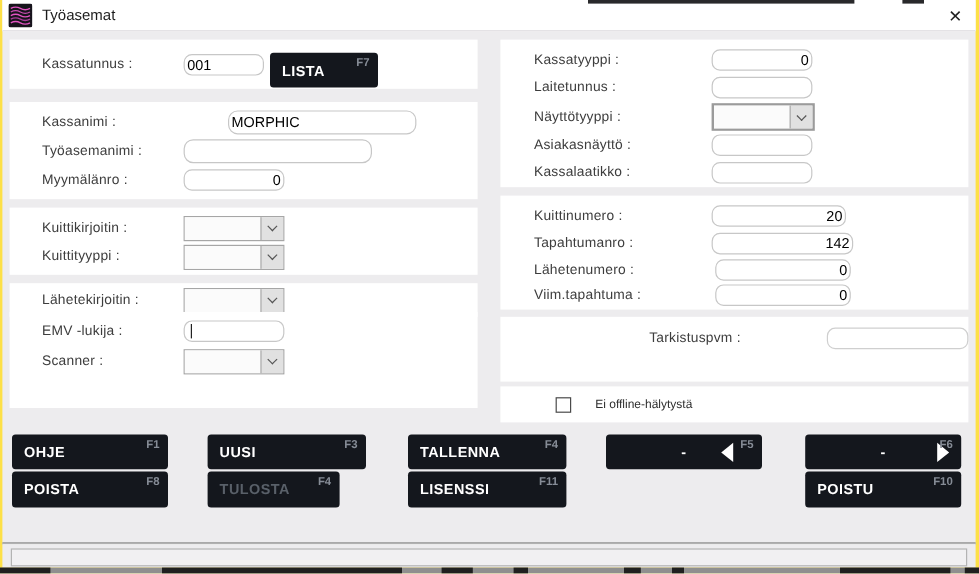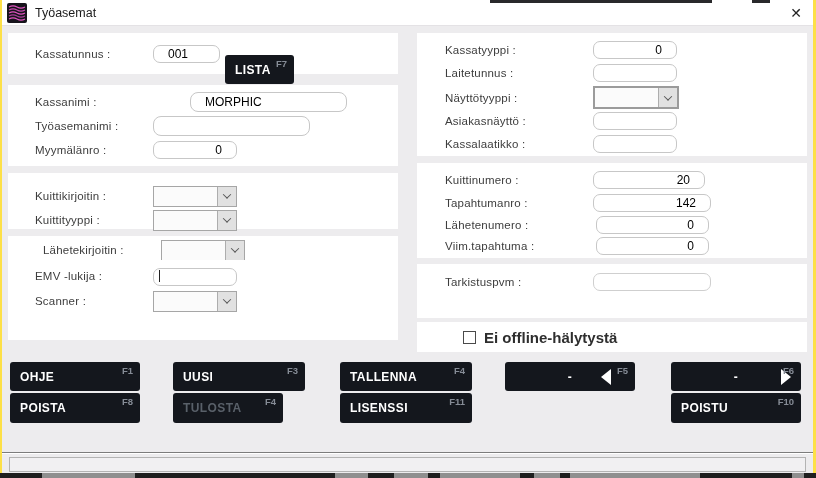--- a/index.html
+++ b/index.html
@@ -26,21 +26,21 @@
   .card { position:absolute; background:#ffffff; width:390px; }
   .card.rcol { left:415px; }
   .card.lcol { left:6px; }
 
   .row { display:flex; align-items:center; }
   .lbl { font-size:11.5px; color:#3d3d3d; letter-spacing:.2px; }
   .lcol .lbl { width:118px; margin-left:27px; }
   .rcol .lbl { width:148px; margin-left:28px; }
 
   .inp { height:18px; border:1px solid #c7c7c7; border-radius:7px; background:#fff; font-family:inherit;
-         font-size:12px; color:#000; padding:0 14px; outline:none; }
+         font-size:12px; color:#000; padding:0 2px; outline:none; }
   .inp.num { text-align:right; }
   .inp.tall { height:20px; border-radius:8px; }
 
   .inwrap { position:relative; display:inline-block; }
   .caret { position:absolute; left:6px; top:3px; width:1px; height:12px; background:#222; animation:blink 1s steps(1) infinite; }
   @keyframes blink { 50% { opacity:0; } }
 
   
   .dd { display:flex; width:84px; height:21px; border:1px solid #a6a6a6; background:#fdfdfd; cursor:default; }
   .dd.strong { border:2px solid #9b9b9b; width:86px; height:23px; }
@@ -55,21 +55,21 @@
   .dbtn .fk  { position:absolute; top:3px; right:7px; font-size:9.5px; font-weight:bold; color:#868c96; }
   .dbtn.disabled .cap { color:#596069; }
   .dbtn.nav .cap { left:50%; transform:translate(-50%,-50%); font-weight:bold; }
   .tri { position:absolute; top:50%; transform:translateY(-50%); width:0; height:0;
          border-top:8px solid transparent; border-bottom:8px solid transparent; }
   .tri.left  { border-right:10px solid #fff; right:24px; }
   .tri.right { border-left:10px solid #fff; right:10px; }
 
   
   .cb { width:13px; height:13px; border:1px solid #4a4a4a; background:#fff; margin-left:46px; cursor:pointer; }
-  .cb-lbl { font-size:15px; color:#2e2e2e; margin-left:8px;font-weight:bold; }
+  .cb-lbl { font-size:10px; color:#2e2e2e; margin-left:20px; }
 
   
   .divider { position:absolute; left:0; top:452px; width:811px; height:2px; background:#7c7c7c; border-bottom:1px solid #fff; }
   .statusbox { position:absolute; left:7px; top:457px; width:797px; height:15px; background:#f1f0f2; border:1px solid #b3b3b3; }
 </style>
 </head>
 <body>
 
 <div class="screen">
 
@@ -85,21 +85,21 @@
         <path d="M2 16 q4 -2.2 8 0 t8 0" stroke="#e254c2" stroke-width="1.1" fill="none"></path>
       </svg>
       <span class="win-title">Työasemat</span>
       <button class="close-btn">✕</button>
     </div>
 
     <div class="card lcol" style="top:33px; height:41px;">
       <div class="row" style="height:41px; position:relative;">
         <span class="lbl">Kassatunnus :</span>
         <input class="inp" style="width: 67px;" value="001">
-        <button class="dbtn" style="left:217px; top:22px; width:69px; height:29px;">
+        <button class="dbtn" style="left:217px; top:11px; width:90px; height:29px;">
           <span class="cap">LISTA</span>
           <span class="fk">F7</span>
         </button>
       </div>
     </div>
 
     <div class="card lcol" style="top:85px; height:81px; padding-top:7px;">
       <div class="row" style="height:20px; margin-bottom:4px;">
         <span class="lbl">Kassanimi :</span>
         <input class="inp tall" style="width: 157px; margin-left: 37px;" value="MORPHIC">
@@ -107,21 +107,21 @@
       <div class="row" style="height:20px; margin-bottom:4px;">
         <span class="lbl">Työasemanimi :</span>
         <input class="inp tall" style="width: 157px;" value="">
       </div>
       <div class="row" style="height:20px;">
         <span class="lbl">Myymälänro :</span>
         <input class="inp num" style="width: 84px;" value="0">
       </div>
     </div>
 
-    <div class="card lcol" style="top:173px; height:56px; padding-top:12px;">
+    <div class="card lcol" style="top:173px; height:56px; padding-top:6px;">
       <div class="row" style="height:22px; margin-bottom:2px;">
         <span class="lbl">Kuittikirjoitin :</span>
         <div class="dd">
           <span class="ddfield"></span>
           <span class="ddbtn">
               <span class="chev"></span>
             </span>
         </div>
       </div>
       <div class="row" style="height:22px;">
@@ -129,21 +129,21 @@
         <div class="dd">
           <span class="ddfield"></span>
           <span class="ddbtn">
               <span class="chev"></span>
             </span>
         </div>
       </div>
     </div>
 
     <div class="card lcol" style="top:236px; height:28px;">
-      <div class="row" style="height:28px;margin-left:8px;">
+      <div class="row" style="height:28px;">
         <span class="lbl">Lähetekirjoitin :</span>
         <div class="dd">
           <span class="ddfield"></span>
           <span class="ddbtn">
               <span class="chev"></span>
             </span>
         </div>
       </div>
     </div>
 
@@ -207,21 +207,21 @@
         <span class="lbl">Lähetenumero :</span>
         <input class="inp num" style="width: 113px; margin-left: 3px;" value="0">
       </div>
       <div class="row" style="height:19px;">
         <span class="lbl">Viim.tapahtuma :</span>
         <input class="inp num" style="width: 113px; margin-left: 3px;" value="0">
       </div>
     </div>
 
     <div class="card rcol" style="top:264px; height:54px; padding-top:8px;">
-      <div class="row" style="height:19px; margin-bottom:4px;">
+      <div class="row" style="height:19px; margin-bottom:4px;justify-content:flex-end;">
         <span class="lbl">Tarkistuspvm :</span>
         <input class="inp" style="width: 118px; border-color: rgb(207, 207, 207);" value="">
       </div>
       <div class="row" style="height:19px;margin-top:41px;">
         <span class="lbl">Arkisto :</span>
         <input class="inp" style="width: 171px;" value="">
       </div>
     </div>
 
     <div class="card rcol" style="top:322px; height:30px;">

